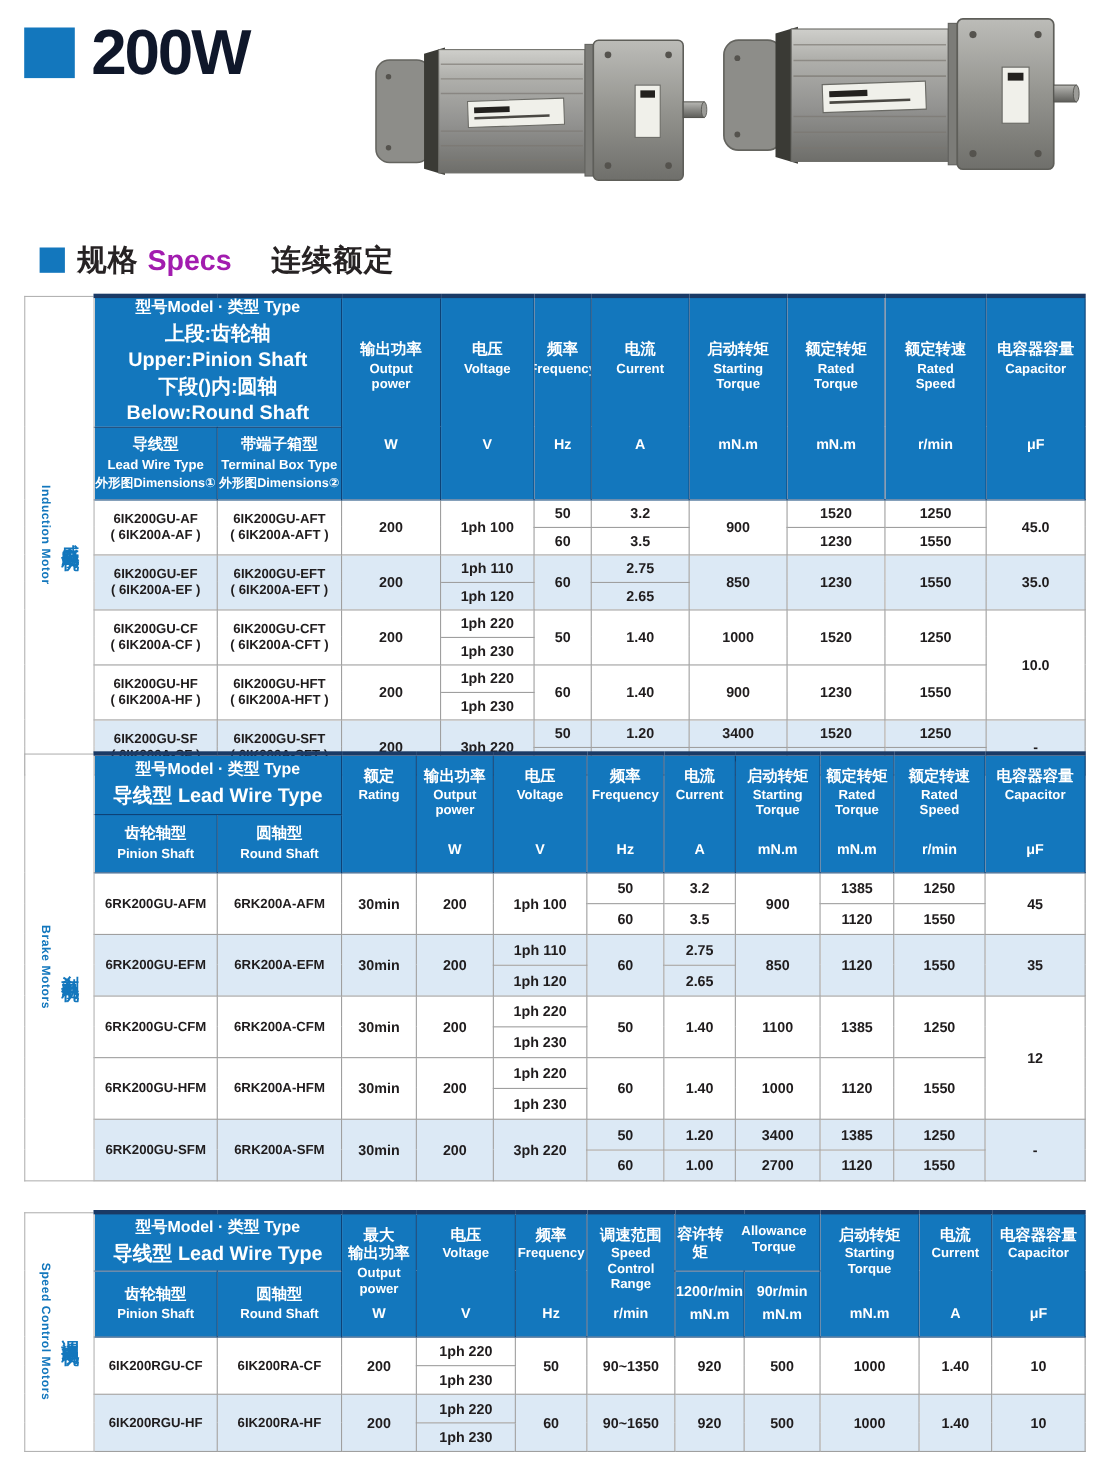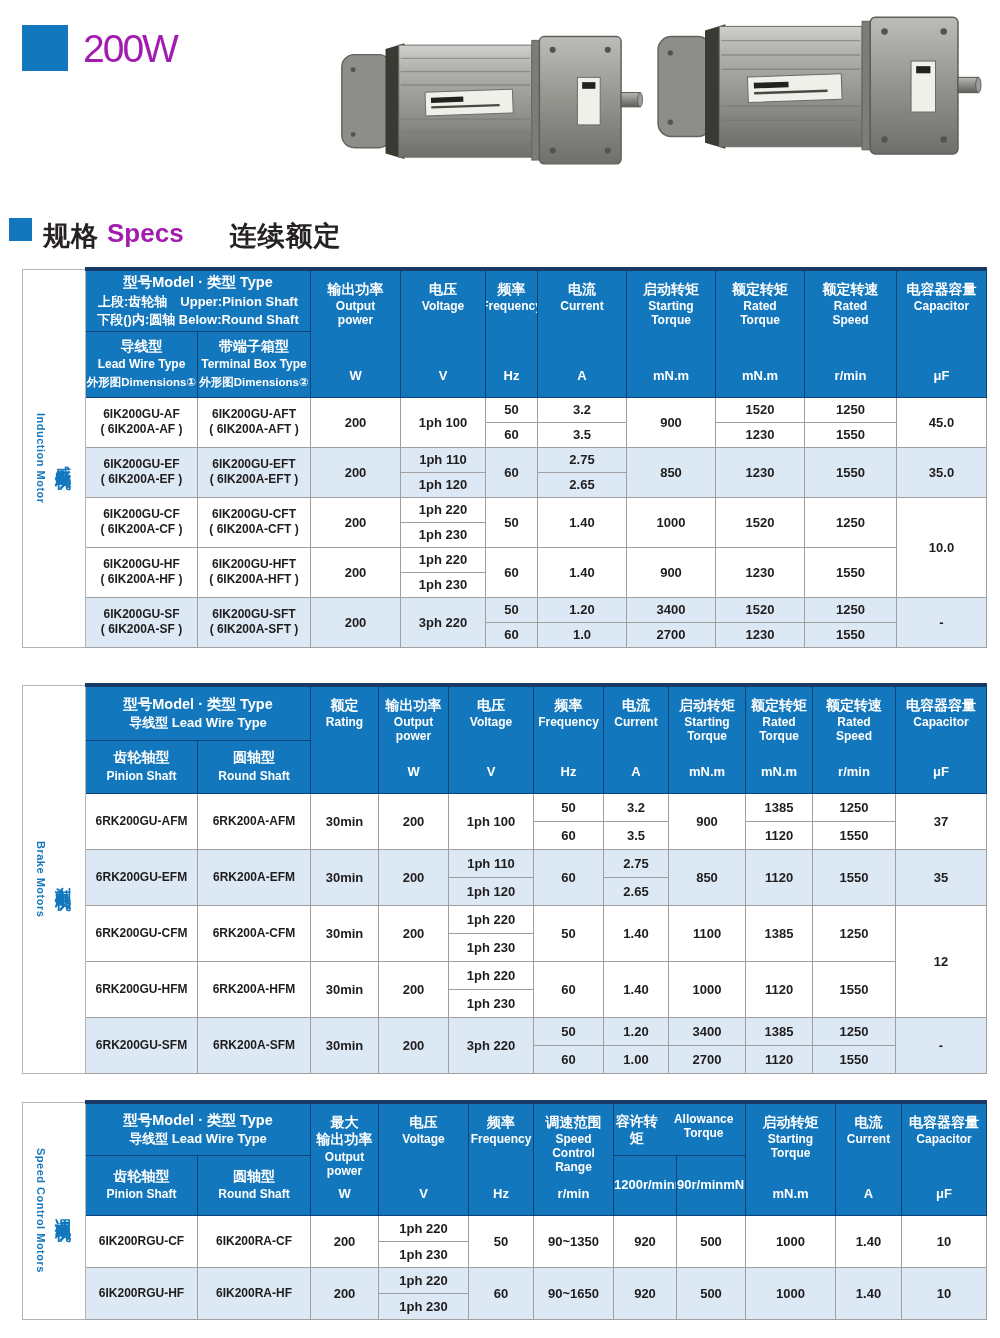--- a/index.html
+++ b/index.html
@@ -12,57 +12,57 @@
     width:1000px;height:1338px;position:relative;
     font-family:"Liberation Sans","DejaVu Sans",sans-serif;
     color:#1f1c1d;overflow:hidden;
   }
   
   .title-block{position:absolute;left:22px;top:24px}
   .title-row{display:flex;align-items:center;gap:15px;margin-bottom:20px;height:48px}
   .sq{width:46px;height:46px;flex:0 0 auto}
   .sq.blue{background:var(--blue)}
   .sq.outline{background:#fff;border:3px solid #4c4c4c}
-  .title-text{font-size:39px;font-weight:400;letter-spacing:-2px;color:#a21caf;line-height:1;white-space:nowrap}
+  .title-text{font-size:58px;font-weight:700;letter-spacing:-2px;color:#0f172a;line-height:1;white-space:nowrap}
   
   .motors{position:absolute;left:330px;top:6px;width:660px;height:182px}
   
-  .section-head{position:absolute;left:9px;top:218px;display:flex;}
+  .section-head{position:absolute;left:36px;top:218px;display:flex;align-items:center}
   .section-sq{width:23px;height:23px;background:var(--blue);margin-right:11px;flex:0 0 auto}
   .section-head .zh{font-size:27px;font-weight:700;color:#262223;letter-spacing:1px}
   .section-head .en{font-size:26px;font-weight:700;color:#a21caf;margin-left:8px}
-  .section-head .gap{margin-left:46px}
+  .section-head .gap{margin-left:36px}
   
   table.spec{position:absolute;left:22px;border-collapse:collapse;table-layout:fixed;width:964px}
   .t1{top:267px}.t2{top:683px}.t3{top:1100px}
   .spec th,.spec td{border:1px solid var(--gborder);text-align:center;vertical-align:middle;padding:0;overflow:hidden}
   .spec th{background:var(--blue);color:#fff;font-weight:700;border:1px solid var(--hborder)}
   .spec tr.hr1 th{border-top:4px solid var(--navy)}
   .spec td.side{background:#fff;border:1px solid #b3b3b3}
   .t1 tr.hr1{height:62px}.t1 tr.hr2{height:66px}.t1 tr.br{height:25px}
   .t2 tr.hr1{height:55px}.t2 tr.hr2{height:53px}.t2 tr.br{height:28px}
   .t3 tr.hr1{height:53px}.t3 tr.hr2{height:60px}.t3 tr.br{height:26px}
   
   .sidewrap{display:flex;align-items:center;justify-content:center;gap:5px}
   .s-zh{writing-mode:vertical-rl;text-orientation:upright;font-size:16px;font-weight:700;color:var(--blue);letter-spacing:2px}
   .s-en{writing-mode:vertical-rl;font-size:11px;font-weight:700;color:var(--blue);letter-spacing:.5px}
   
   .mt1{font-size:14.5px;line-height:1.35}
-  .mt2{font-size:13px;line-height:1.35}
+  .mt2{font-size:18px;line-height:1.35}
   .hwrap{display:flex;flex-direction:column;align-items:center;justify-content:space-between;padding:7px 1px 11px}
   .hw1{height:120px}.hw2{height:100px}.hw3{height:105px}
   .ht{display:flex;flex-direction:column;align-items:center;gap:2px}
   .hz{font-size:14px;line-height:1.25;white-space:pre-line}
   .he{font-size:12px;line-height:1.15;white-space:pre-line}
   .he2{font-size:13px}
   .hu{font-size:13px}
   .hd{font-size:11.5px}
   .subwrap,.subwrap2{display:flex;flex-direction:column;align-items:center;justify-content:center;gap:3px;padding:2px 0}
   .gwrap{display:flex;flex-direction:row;align-items:flex-start;justify-content:center;gap:3px;height:100%;padding-top:2px}
-  .gsub{display:flex;flex-direction:row;align-items:center;justify-content:space-between;height:52px;padding:7px 0 9px}
+  .gsub{display:flex;flex-direction:column;align-items:center;justify-content:space-between;height:52px;padding:7px 0 9px}
   
   .spec td{font-size:13px;font-weight:700;color:#1f1c1d;background:#fff}
   .spec tr.tint td{background:var(--tint)}
   .spec td.model-td{font-size:12px}
   .spec td.model-td div{line-height:1.25}
 </style>
 </head>
 <body>
 
 <div class="title-block">
@@ -500,21 +500,21 @@
         <td class="model-td" rowspan="2">6RK200GU-AFM</td>
         <td class="model-td" rowspan="2">6RK200A-AFM</td>
         <td rowspan="2">30min</td>
         <td rowspan="2">200</td>
         <td rowspan="2">1ph 100</td>
         <td>50</td>
         <td>3.2</td>
         <td rowspan="2">900</td>
         <td>1385</td>
         <td>1250</td>
-        <td rowspan="2">37</td>
+        <td rowspan="2">45</td>
       </tr>
       <tr class="br">
         <td>60</td>
         <td>3.5</td>
         <td>1120</td>
         <td>1550</td>
       </tr>
       <tr class="br tint">
         <td class="model-td" rowspan="2">6RK200GU-EFM</td>
         <td class="model-td" rowspan="2">6RK200A-EFM</td>

